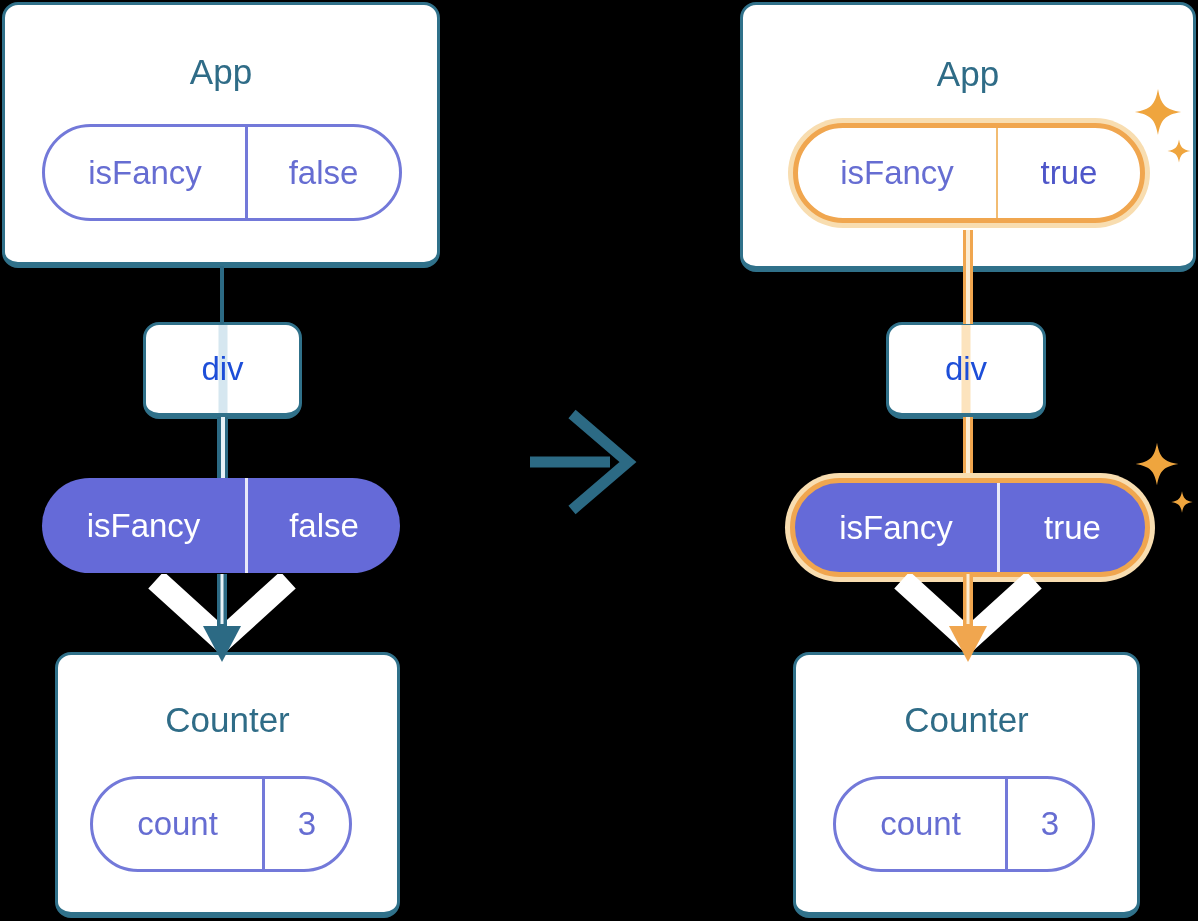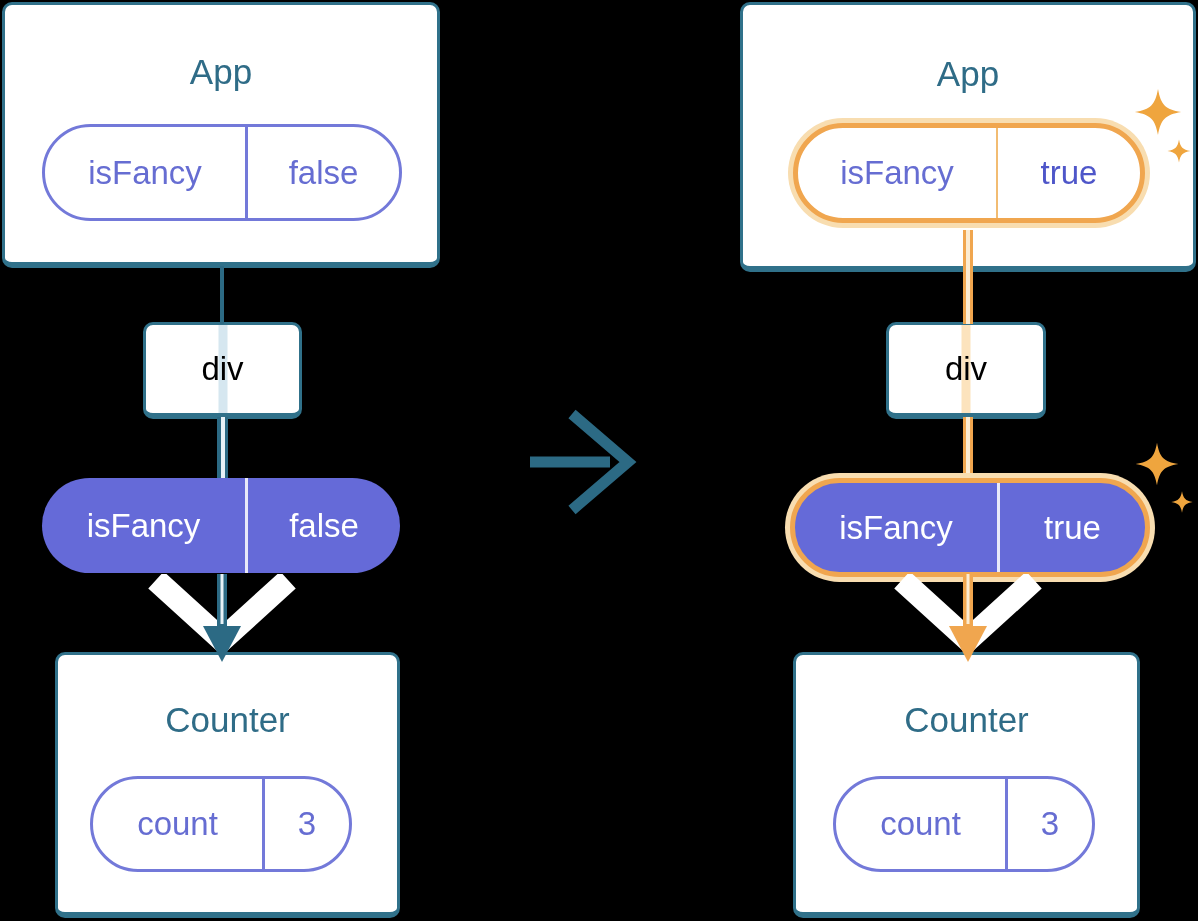--- a/index.html
+++ b/index.html
@@ -6,30 +6,30 @@
   html,body { background:#000; }
   .stage {
     position:relative; width:1198px; height:921px; background:#000000;
     font-family:"Liberation Sans", sans-serif; overflow:hidden;
   }
 
   
   .card {
     position:absolute; background:#ffffff;
     border:3px solid #30718a; border-bottom-width:6px;
-    border-radius:10px; z-index:1;
+    border-radius:16px; z-index:1;
   }
   .card-title {
     position:absolute; left:0; right:0; text-align:center;
     font-size:35px; font-weight:500; color:#2f6c87; line-height:42px;
   }
   .tag-label {
     position:relative; width:100%; height:100%;
     display:flex; align-items:center; justify-content:center;
-    font-size:33px; font-weight:500; color:#000000; z-index:2;
+    font-size:33px; font-weight:500; color:#1d4ed8; z-index:2;
   }
   .stripe {
     position:absolute; top:0; bottom:0; left:50%; transform:translateX(-50%);
     width:9px; z-index:1;
   }
   .stripe.teal { background:#d6e7f0; }
   .stripe.orange { background:#fce3bd; }
 
   
   .pill { position:absolute; display:flex; border-radius:70px; }

